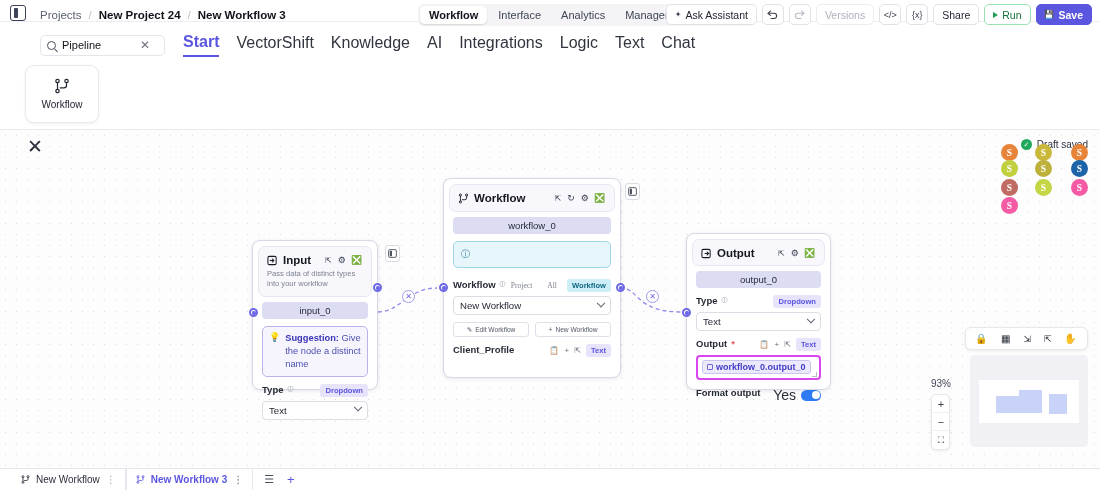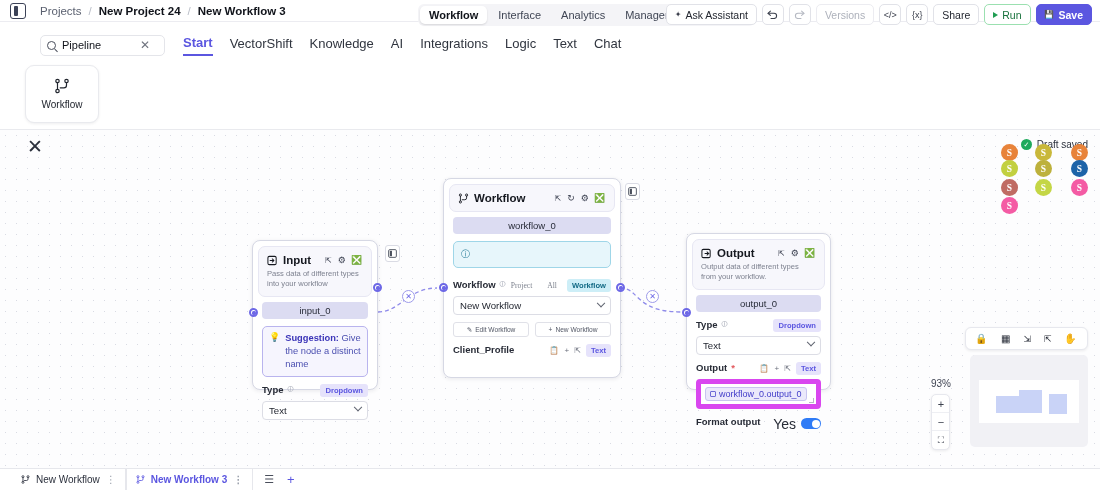--- a/index.html
+++ b/index.html
@@ -9,21 +9,21 @@
     background:#ffffff;
     color:#1f2430;
     font-size:11px;
     -webkit-font-smoothing: antialiased;
   }
   .app { position:relative; width:1100px; height:490px; }
 
   
   .topbar{
     position:absolute; top:0; left:0; width:1100px; height:22px;
-    background:#fff; display:flex; align-items:center;
+    background:#fff; display:flex; align-items:flex-end;
     border-bottom:1px solid #ececf1;
   }
   .panel-toggle{
     width:16px;height:16px;margin-left:10px;border:1.3px solid #3c4257;border-radius:3px;
     position:relative; flex:none; cursor:pointer;
   }
   .panel-toggle:before{content:"";position:absolute;left:3px;top:2px;width:4px;height:10px;background:#3c4257;border-radius:1px;}
   .crumbs{display:flex;align-items:center;margin-left:14px;gap:7px;font-size:11.5px;}
   .crumbs .c1{color:#5b6170;}
   .crumbs .c2,.crumbs .c3{color:#10131a;font-weight:600;}
@@ -54,21 +54,21 @@
     display:flex; align-items:center; background:#fff;
   }
   .searchbox{
     margin-left:40px; width:125px; height:21px; border:1px solid #e4e5ea; border-radius:5px;
     display:flex;align-items:center;gap:6px;padding:0 6px;background:#fff;
   }
   .searchbox input{border:0;outline:0;font-size:11px;font-family:inherit;width:72px;color:#10131a;background:transparent;}
   .mag{width:9px;height:9px;border:1.4px solid #4a4f5c;border-radius:50%;position:relative;flex:none;}
   .mag:after{content:"";position:absolute;right:-3px;bottom:-3px;width:4px;height:1.4px;background:#4a4f5c;transform:rotate(45deg);}
   .xicon{font-size:12px;color:#70747f;cursor:pointer;line-height:1;}
-  .cattabs{display:flex;align-items:center;gap:17px;margin-left:18px;font-size:13px;}
+  .cattabs{display:flex;align-items:center;gap:17px;margin-left:18px;font-size:16px;}
   .cattabs .cat{color:#30353f;cursor:pointer;padding-bottom:4px;}
   .cattabs .cat.active{color:#5b56e0;font-weight:600;border-bottom:2px solid #5b56e0;}
 
   
   .palette{
     position:absolute;top:60px;left:0;width:1100px;height:70px;background:#fff;
     border-bottom:1px solid #e9eaee;
   }
   .palcard{
     position:absolute;left:25px;top:5px;width:74px;height:58px;background:#fff;
@@ -102,21 +102,21 @@
   .frow{display:flex;align-items:flex-start;justify-content:space-between;margin-top:7px;}
   .tag{background:#e6e3fb;color:#5b56e0;border-radius:3px;font-size:7.6px;padding:2px 5px;font-weight:600;}
   .tag.blue{background:#cdeef7;color:#126a85;}
   .tag.plain{background:transparent;color:#7d828e;font-weight:400;font-family:Liberation Serif, serif;}
   .select{
     margin-top:4px;height:19px;border:1px solid #dcdde5;border-radius:4px;background:#fff;
     display:flex;align-items:center;justify-content:space-between;padding:0 6px;font-size:9.6px;color:#1d212b;cursor:pointer;
   }
   .chev{width:6px;height:6px;border-right:1.3px solid #5e636f;border-bottom:1.3px solid #5e636f;transform:rotate(45deg) translate(-2px,-2px);}
   .txtarea{
-    margin-top:4px;min-height:25px;border:5px solid #d946ef;border-radius:4px;background:#fff;padding:3px 4px;position:relative;
+    margin-top:4px;min-height:25px;border:2px solid #d946ef;border-radius:4px;background:#fff;padding:3px 4px;position:relative;font-weight:bold;
   }
   .chip{display:inline-flex;align-items:center;gap:3px;background:#ebe9fb;border:1px solid #c8c4f0;border-radius:3px;color:#413cc9;font-size:9px;padding:1px 4px;}
   .chip .sq{width:6px;height:6px;border:1px solid #6f6ad6;border-radius:1px;display:inline-block;}
   .resz{position:absolute;right:2px;bottom:1px;width:5px;height:5px;border-right:1px solid #b7bac4;border-bottom:1px solid #b7bac4;}
   .miniicons{display:flex;align-items:center;gap:5px;color:#6a6f7c;font-size:8px;}
 
   
   .sugg{
     margin-top:7px;border:1px solid #b9b4ee;background:#f6f5fe;border-radius:5px;
     padding:5px 6px;display:flex;gap:5px;align-items:flex-start;
@@ -282,21 +282,21 @@
             <rect x="1" y="1.5" width="9" height="9" rx="1.6" stroke="#15181f" stroke-width="1.1"></rect>
             <path d="M3.4 6h4M5.8 4.3 7.6 6 5.8 7.7" stroke="#15181f" stroke-width="1.1" stroke-linecap="round" stroke-linejoin="round"></path>
           </svg>
           <span class="nhead-title">Input</span>
           <span class="nhead-icons">
             <span style="font-size:8px;">⇱</span>
             <span style="font-size:9px;">⚙</span>
             <span style="font-size:9px;">❎</span>
           </span>
         </div>
-        <div class="nsub">Pass data of different types into your workflow</div>
+        <div class="nsub">Pass data of distinct types into your workflow</div>
       </div>
       <div class="npill">input_0</div>
       <div class="nbody">
         <div class="sugg">
           <span style="font-size:9px;color:#6f6ad6;">💡</span>
           <span class="txt">
             <b>Suggestion:</b>
             <span>Give the node a distinct name</span>
           </span>
         </div>
@@ -399,21 +399,20 @@
             <rect x="1" y="1.5" width="9" height="9" rx="1.6" stroke="#15181f" stroke-width="1.1"></rect>
             <path d="M4.4 6h4.2M6.6 4.3 8.4 6 6.6 7.7" stroke="#15181f" stroke-width="1.1" stroke-linecap="round" stroke-linejoin="round"></path>
           </svg>
           <span class="nhead-title">Output</span>
           <span class="nhead-icons">
             <span style="font-size:8px;">⇱</span>
             <span style="font-size:9px;">⚙</span>
             <span style="font-size:9px;">❎</span>
           </span>
         </div>
-        <div class="nsub">Output data of different types from your workflow.</div>
       </div>
       <div class="npill">output_0</div>
       <div class="nbody">
         <div class="frow" style="margin-top:1px;">
           <span class="flabel">
             <span>Type</span>
             <span style="font-size:6px;color:#aeb2bd;">ⓘ</span>
           </span>
           <span class="tag">Dropdown</span>
         </div>

